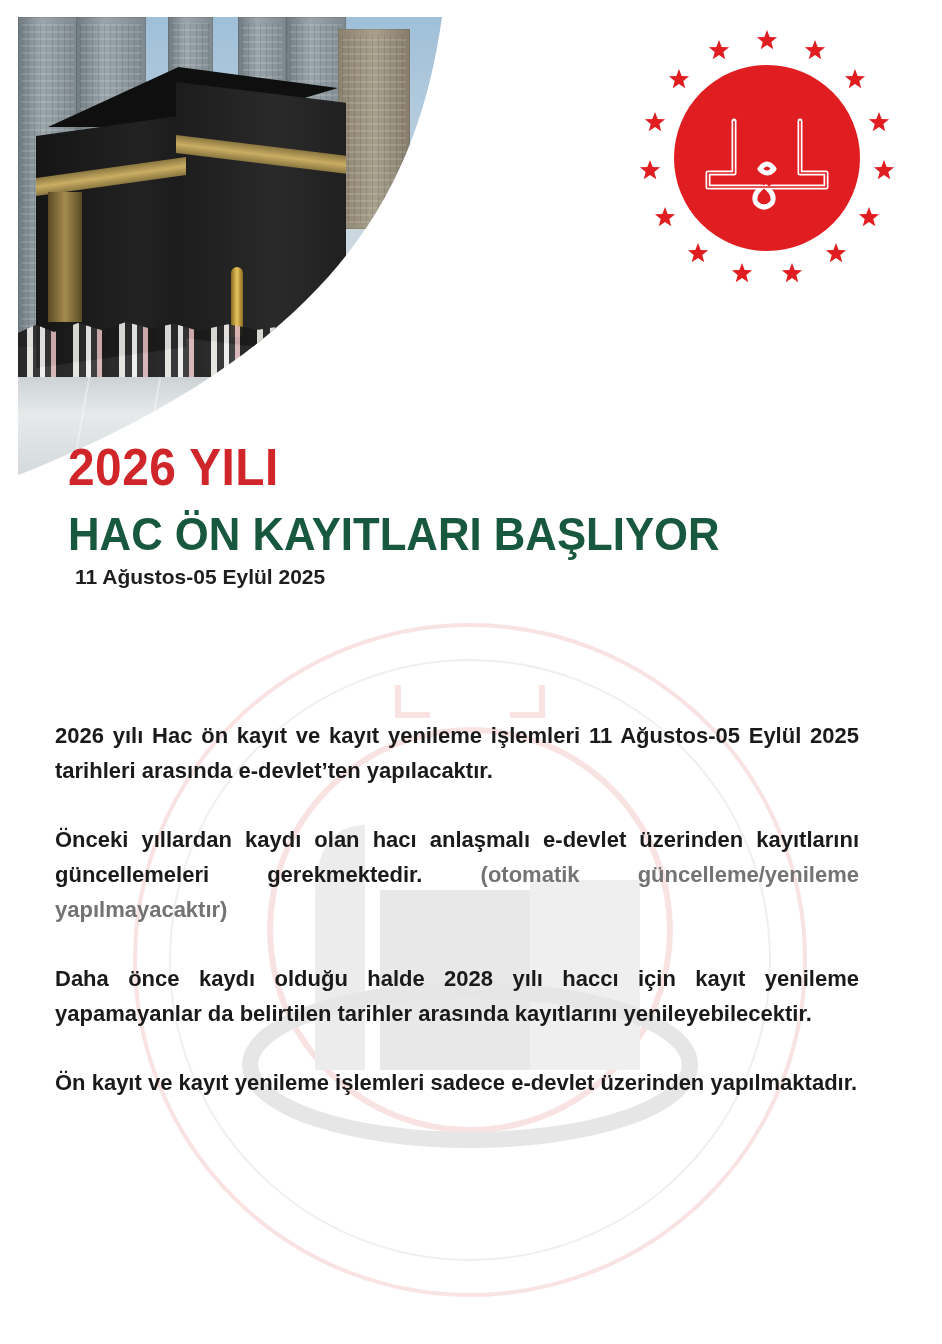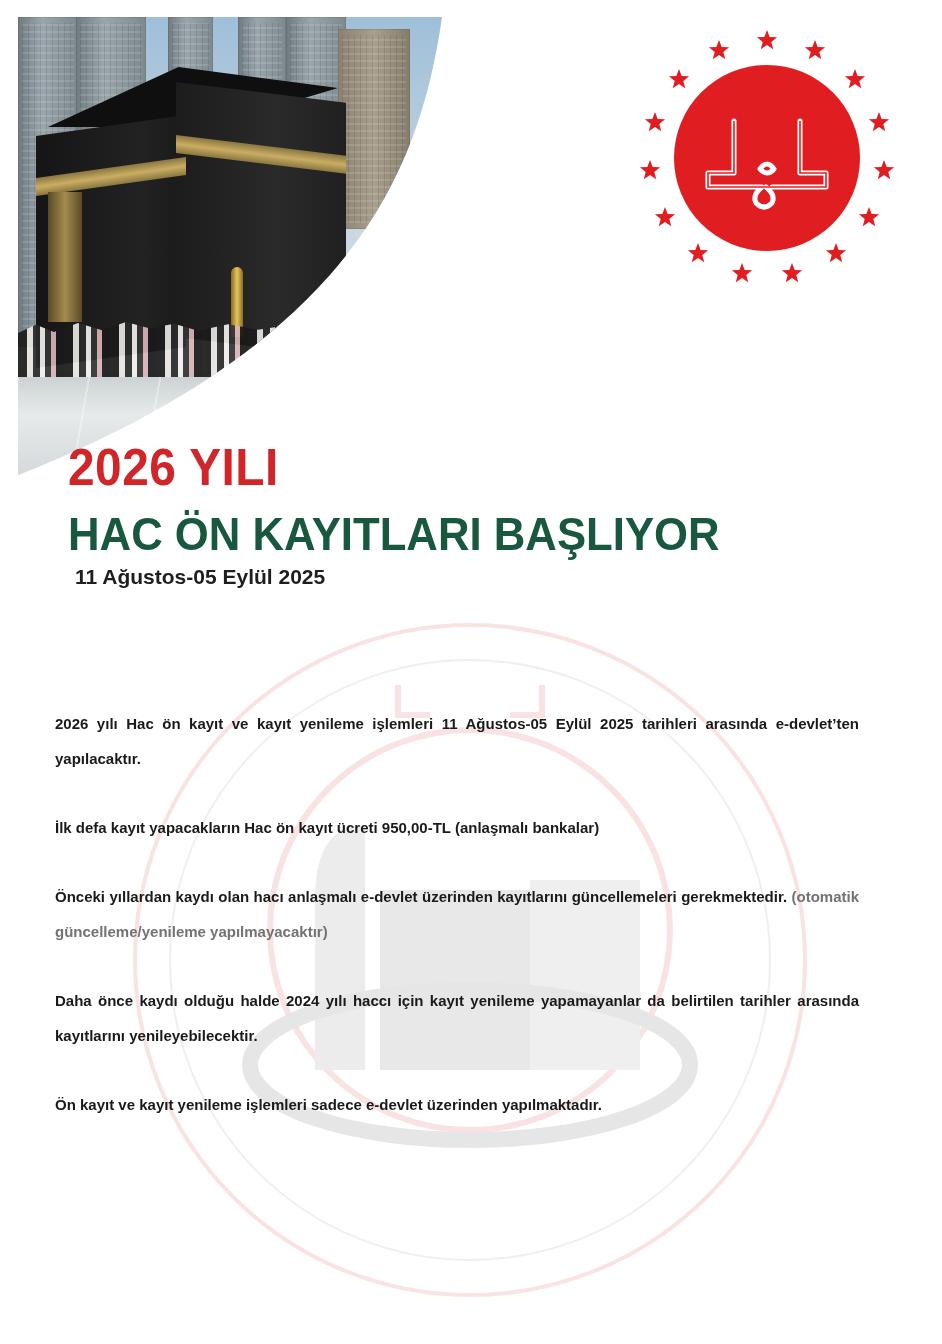--- a/index.html
+++ b/index.html
@@ -59,21 +59,21 @@
       font-size: 47px; font-weight: 700; color: #17583e; line-height: 1;
       transform: scaleX(0.93); transform-origin: left top; white-space: nowrap; }
     .h-date { position: absolute; left: 68px; top: 559px; margin: 7px;
       font-size: 21px; font-weight: 700; color: #1e1e1e; line-height: 1; }
 
     
     .watermark { position: absolute; left: 130px; top: 600px; width: 680px; height: 720px; pointer-events: none; }
 
     
     .body { position: absolute; left: 55px; top: 706px; width: 804px; }
-    .para { margin: 0 0 34px 0; font-size: 15px; font-weight: 700; color: #1a1a1a;
+    .para { margin: 12px 0 34px 0; font-size: 22px; font-weight: 700; color: #1a1a1a;
       line-height: 35px; text-align: justify; }
     .para .red { color: #737373; }
   </style>
 </head>
 <body>
 
 <div class="hero">
   <div class="sky"></div>
   <div class="tower" style="left:0;top:0;width:60px;height:330px;"></div>
   <div class="tower" style="left:58px;top:0;width:70px;height:260px;"></div>
@@ -165,17 +165,16 @@
     <rect x="250" y="290" width="150" height="180" fill="#555"></rect>
     <rect x="400" y="280" width="110" height="190" fill="#888"></rect>
     <path d="M185 300 Q185 225 235 225 L235 470 L185 470 Z" fill="#777"></path>
     <ellipse cx="340" cy="465" rx="220" ry="75" fill="none" stroke="#444" stroke-width="16"></ellipse>
     <path d="M268 85 L268 115 L300 115 M412 85 L412 115 L380 115" fill="none" stroke="#d0262a" stroke-width="6"></path>
   </g>
 </svg>
 
 <div class="body">
   <p class="para">2026 yılı Hac ön kayıt ve kayıt yenileme işlemleri 11 Ağustos-05 Eylül 2025 tarihleri arasında e-devlet’ten yapılacaktır.</p>
-  <p class="para">İlk defa kayıt yapacakların Hac ön kayıt ücreti 950,00-TL (anlaşmalı bankalar)</p>
   <p class="para"><span>Önceki yıllardan kaydı olan hacı anlaşmalı e-devlet üzerinden kayıtlarını güncellemeleri gerekmektedir. </span><span class="red">(otomatik güncelleme/yenileme yapılmayacaktır)</span></p>
-  <p class="para">Daha önce kaydı olduğu halde 2024 yılı haccı için kayıt yenileme yapamayanlar da belirtilen tarihler arasında kayıtlarını yenileyebilecektir.</p>
+  <p class="para">Daha önce kaydı olduğu halde 2028 yılı haccı için kayıt yenileme yapamayanlar da belirtilen tarihler arasında kayıtlarını yenileyebilecektir.</p>
   <p class="para">Ön kayıt ve kayıt yenileme işlemleri sadece e-devlet üzerinden yapılmaktadır.</p>
 </div>
 
 </body></html>

